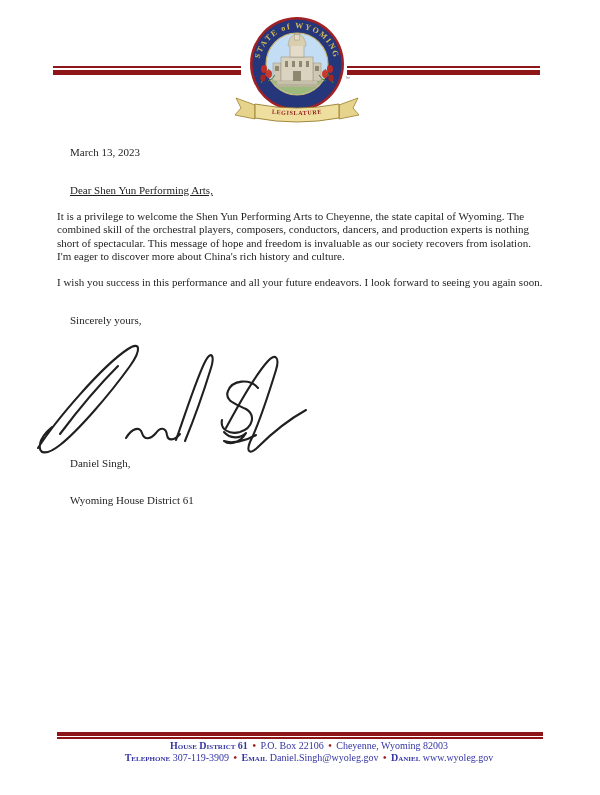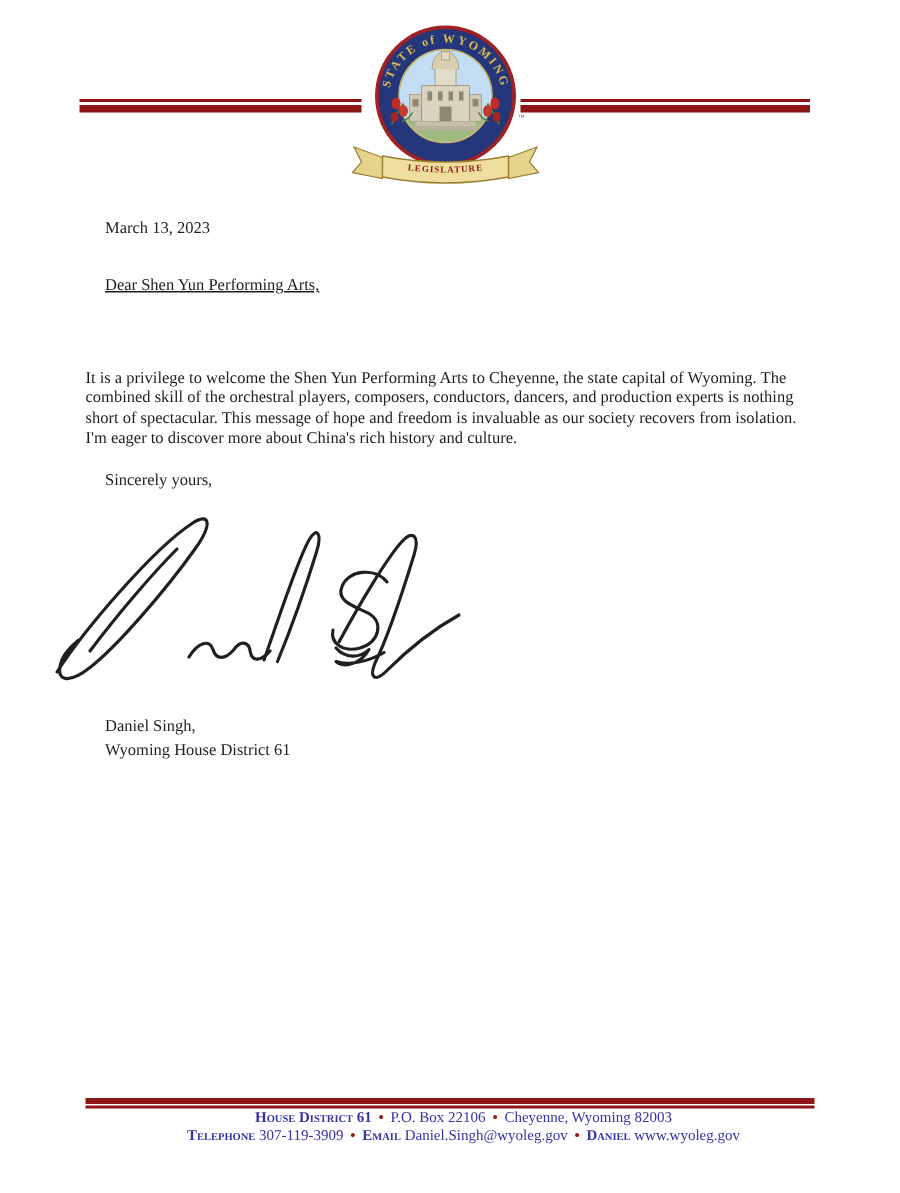--- a/index.html
+++ b/index.html
@@ -13,27 +13,27 @@
   .rule { position:absolute; top:66px; }
   .rule .thin  { height:2px; background:#8e1618; }
   .rule .thick { height:5px; background:#8e1618; margin-top:2px; }
   .rule-left  { left:53px;  width:188px; }
   .rule-right { left:347px; width:193px; }
 
   .seal-wrap { position:absolute; left:227px; top:13px; width:140px; height:116px; }
 
   
   .line { position:absolute; left:57px; font-size:11px; line-height:13px; white-space:nowrap;margin-left:13px; }
-  .para { position:absolute; left:57px; width:490px; font-size:11px; line-height:13.4px;margin-top:36px; }
+  .para { position:absolute; left:57px; width:490px; font-size:11px; line-height:13.4px; }
   .date       { top:146px; }
   .salutation { top:184px;text-decoration:underline; }
   .para1      { top:210px; }
   .para2      { top:276px; }
   .closing    { top:314px; }
-  .signer-name  { top:478px; }
+  .signer-name  { top:457px; }
   .signer-title { top:494px; }
 
   .signature { position:absolute; left:30px; top:336px; width:285px; height:122px; }
   .signature path { fill:none; stroke:#202020; stroke-width:2.1; stroke-linecap:round; stroke-linejoin:round; }
 
   
   .footer-rule { position:absolute; left:57px; top:732px; width:486px; }
   .footer-rule .thick { height:4px; background:#8e1618; }
   .footer-rule .thin  { height:2px; background:#8e1618; margin-top:1px; }
 
@@ -131,20 +131,21 @@
         <text class="seal-banner-text">
           <textPath href="#bannerArc" startOffset="50%" text-anchor="middle">LEGISLATURE</textPath>
         </text>
       </g>
     </svg>
   </div>
 
   <div class="line date">March 13, 2023</div>
   <div class="line salutation">Dear Shen Yun Performing Arts,</div>
   <div class="para para1">It is a privilege to welcome the Shen Yun Performing Arts to Cheyenne, the state capital of Wyoming. The combined skill of the orchestral players, composers, conductors, dancers, and production experts is nothing short of spectacular. This message of hope and freedom is invaluable as our society recovers from isolation. I'm eager to discover more about China's rich history and culture.</div>
+  <div class="para para2">I wish you success in this performance and all your future endeavors. I look forward to seeing you again soon.</div>
   <div class="line closing">Sincerely yours,</div>
 
   <svg class="signature" viewBox="0 0 285 122">
     <path d="M 8 112 C 26 84, 72 30, 98 13 C 110 5, 112 13, 100 30 C 80 58, 48 95, 30 109 C 16 120, 8 118, 10 108 C 11 102, 16 96, 22 91"></path>
     <path d="M 30 98 C 48 74, 72 46, 88 30"></path>
     <path d="M 96 102 C 102 92, 110 90, 112 97 C 114 104, 120 104, 126 97 C 130 91, 136 91, 137 99 C 138 105, 144 105, 150 98"></path>
     <path d="M 146 104 C 156 76, 168 38, 176 24 C 181 15, 185 19, 181 32 C 173 58, 162 88, 155 105"></path>
     <path d="M 228 52 C 220 42, 202 44, 198 55 C 194 65, 206 68, 216 73 C 226 79, 223 92, 210 96 C 199 99, 190 93, 192 84"></path>
     <path d="M 194 96 C 200 103, 210 103, 216 97 C 211 106, 200 110, 194 105 C 202 108, 216 105, 226 99"></path>
     <path d="M 196 92 C 210 66, 228 36, 238 25 C 245 17, 250 21, 246 34 C 238 60, 228 90, 220 106 C 216 116, 220 119, 228 111 C 240 99, 258 84, 276 74"></path>

